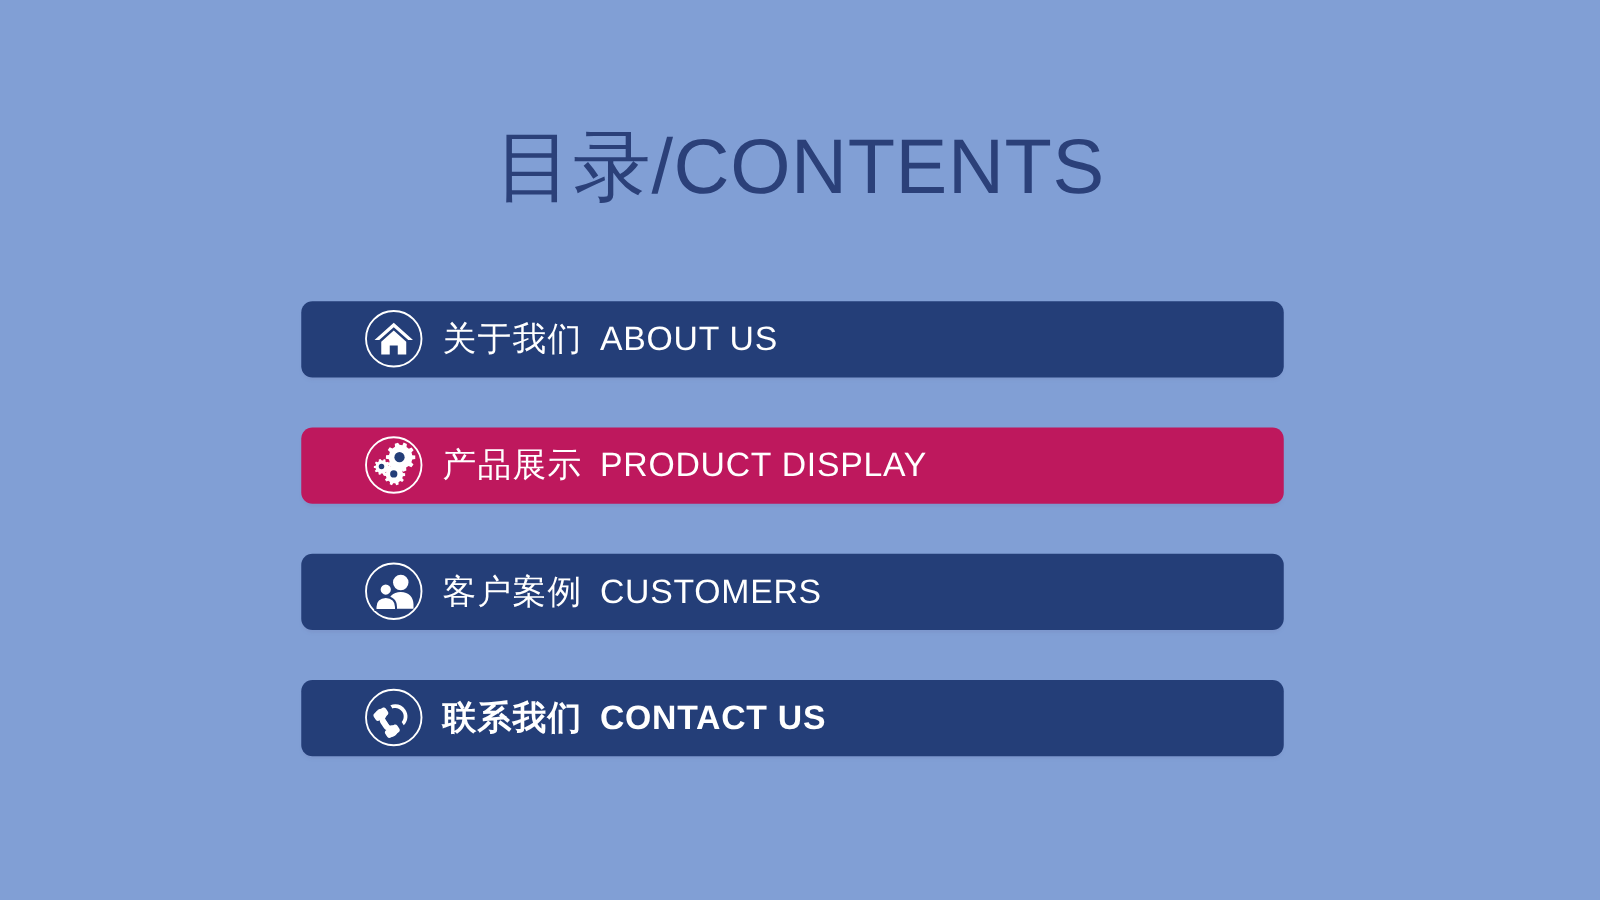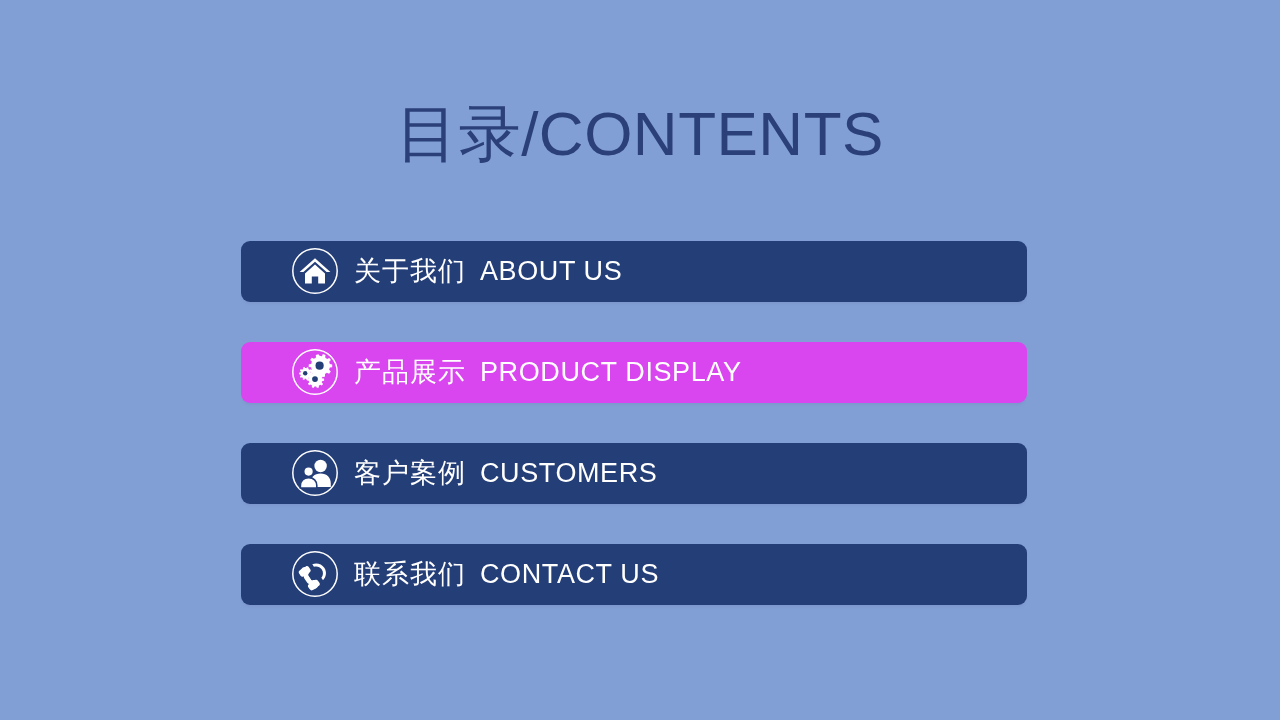--- a/index.html
+++ b/index.html
@@ -49,20 +49,21 @@
     margin-bottom: 40px;
     background: #243e78;
     border-radius: 9px;
     box-shadow: 0 3px 2px -1px rgba(125,152,205,0.95);
     display: flex;
     align-items: center;
     overflow: hidden;
   }
   .item-row:last-child {
     margin-bottom: 0;
+    font-weight: bold;
   }
   .icon-wrap {
     position: absolute;
     left: 50px;
     top: 6px;
     width: 48px;
     height: 48px;
     display: block;
   }
   .icon-wrap svg {
@@ -105,21 +106,21 @@
       <span class="icon-wrap">
         <svg viewBox="0 0 48 48" xmlns="http://www.w3.org/2000/svg">
           <circle cx="24" cy="24" r="22.2" fill="none" stroke="#ffffff" stroke-width="1.5"></circle>
           <path d="M24 11.2 L39.4 25.0 L35.6 25.0 L35.6 25.0 L24 14.8 L12.4 25.0 L8.6 25.0 Z" fill="#ffffff"></path>
           <path d="M24 17.4 L34.0 26.4 L34.0 36.6 L27.2 36.6 L27.2 29.4 L20.8 29.4 L20.8 36.6 L14.0 36.6 L14.0 26.4 Z" fill="#ffffff"></path>
         </svg>
       </span>
       <span class="item-text" style="color: rgb(255, 255, 255);"><span class="cn">关于我们</span><span class="gap"></span><span class="en">ABOUT US</span></span>
     </div>
 
-    <div class="item-row" style="background: #d946ef; padding-left: 24px;">
+    <div class="item-row" style="background: #be185d; padding-left: 24px;">
       <span class="icon-wrap">
         <svg viewBox="0 0 48 48" xmlns="http://www.w3.org/2000/svg">
           <circle cx="24" cy="24" r="22.2" fill="none" stroke="#ffffff" stroke-width="1.5"></circle>
           <g fill="#ffffff">
 
             <g transform="translate(28.6,18.4)">
               <path d="M0,-10.6 L2.3,-10.2 L3.3,-12.4 L5.9,-11.3 L5.6,-8.9 L7.5,-7.5 L9.7,-8.5 L11.3,-6.3 L9.6,-4.6 L10.2,-2.3 L12.6,-2.0 L12.6,0.8 L10.2,1.2 L9.5,3.4 L11.2,5.2 L9.5,7.3 L7.3,6.3 L5.3,7.6 L5.5,10.0 L2.9,10.9 L1.8,8.8 L-0.5,8.8 L-1.7,10.9 L-4.2,9.9 L-3.9,7.5 L-5.8,6.1 L-8.0,7.1 L-9.6,4.9 L-7.9,3.2 L-8.5,0.9 L-10.9,0.6 L-10.8,-2.2 L-8.4,-2.5 L-7.7,-4.8 L-9.4,-6.5 L-7.8,-8.7 L-5.6,-7.7 L-3.6,-9.0 L-3.8,-11.4 L-1.2,-12.2 Z"></path>
               <circle cx="0" cy="-0.7" r="4.1" fill="#243e78"></circle>
             </g>
 

